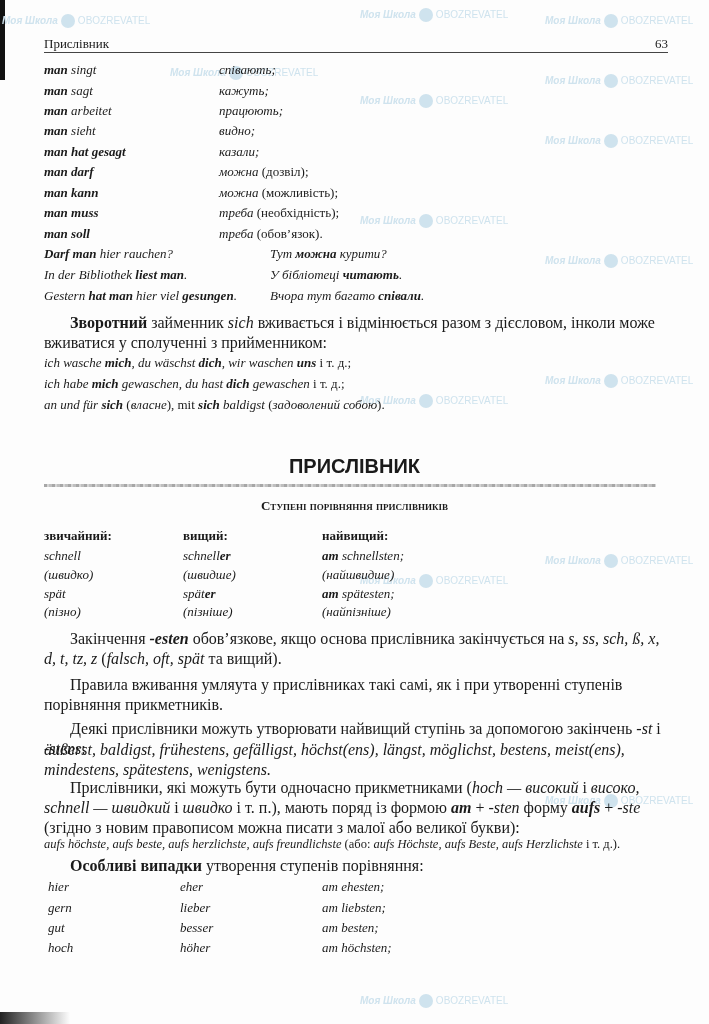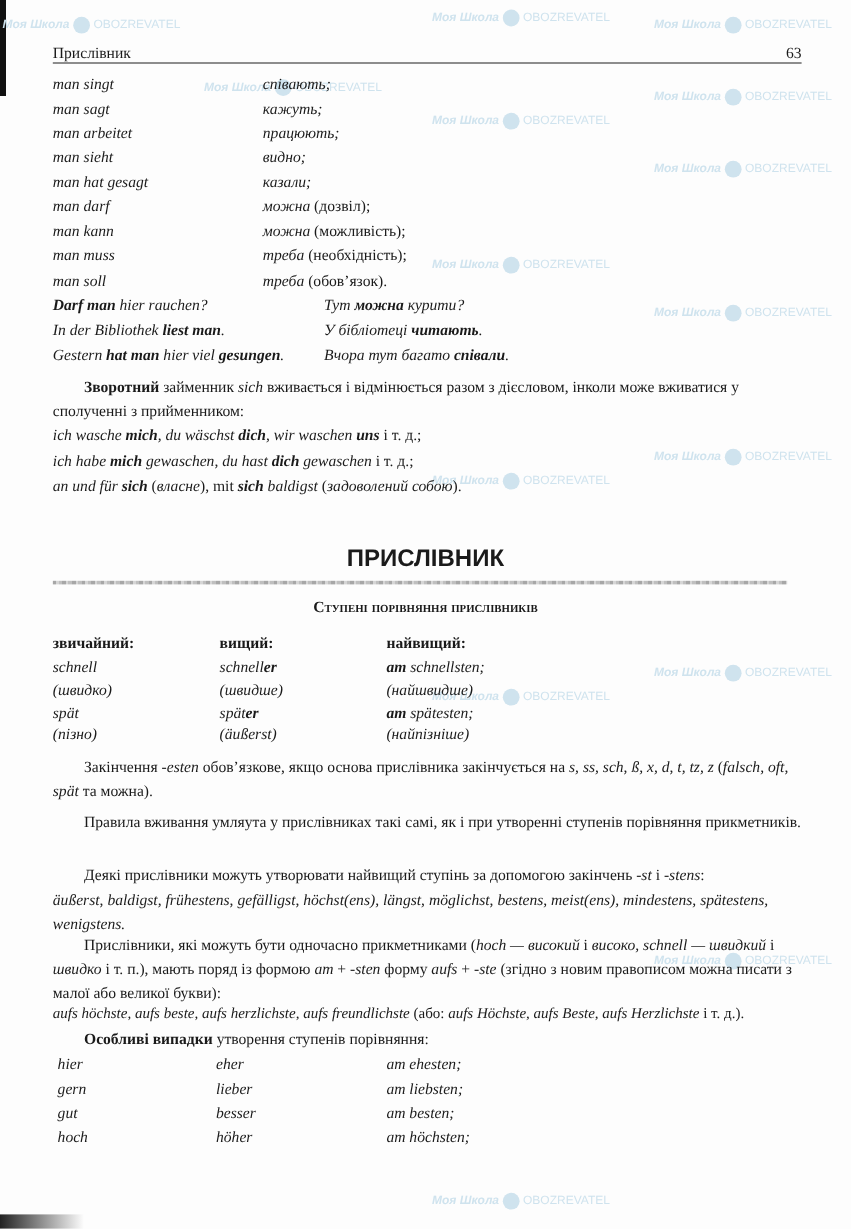--- a/index.html
+++ b/index.html
@@ -13,22 +13,22 @@
   .watermark .school { font-style: italic; font-weight: bold; }
   .watermark .logo { display: inline-block; width: 14px; height: 14px; border-radius: 50%; background: #cfe3ee; vertical-align: middle; margin: 0 3px; }
   .header { position: absolute; left: 44px; top: 36px; width: 624px; height: 16px; border-bottom: 1px solid #444; }
   .header .title { position: absolute; left: 0; top: 0; font-size: 13px; }
   .header .pageno { position: absolute; right: 0; top: 0; font-size: 13px; }
   .row { position: absolute; left: 44px; font-size: 13px; white-space: nowrap; }
   .col2 { position: absolute; left: 175px; }
   .col2b { position: absolute; left: 226px; text-align: right; }
   .i { font-style: italic; }
   .b { font-weight: bold; }
-  .bi { font-weight: normal; font-style: italic; }
-  .para { position: absolute; left: 44px; width: 624px; font-size: 13px; line-height: 20px; }
+  .bi { font-weight: bold; font-style: italic; }
+  .para { position: absolute; left: 44px; width: 624px; font-size: 16px; line-height: 20px; }
   .indent { text-indent: 26px; }
   .section-title { position: absolute; left: 0; width: 709px; top: 455px; text-align: center; font-family: "Liberation Sans", sans-serif; font-weight: bold; font-size: 20px; }
   .sep { position: absolute; left: 44px; width: 612px; top: 484px; height: 3px; background: repeating-linear-gradient(90deg,#8a8a8a 0 3px,#c8c8c8 3px 5px,#aaa 5px 8px); opacity: .75; }
   .subtitle { position: absolute; left: 0; width: 709px; top: 498px; text-align: center; font-weight: bold; font-variant: small-caps; font-size: 13px; }
   .grid3 { position: absolute; font-size: 13px; white-space: nowrap; }
 </style>
 </head>
 <body>
 
 <div class="edge"></div>
@@ -86,24 +86,24 @@
 <div class="grid3 i" style="left:183px;top:548px"><span>schnell</span><b>er</b></div>
 <div class="grid3 i" style="left:322px;top:548px"><b>am</b><span> schnellsten;</span></div>
 <div class="grid3 i" style="left:44px;top:567px">(швидко)</div>
 <div class="grid3 i" style="left:183px;top:567px">(швидше)</div>
 <div class="grid3 i" style="left:322px;top:567px">(найшвидше)</div>
 
 <div class="grid3 i" style="left:44px;top:586px">spät</div>
 <div class="grid3 i" style="left:183px;top:586px"><span>spät</span><b>er</b></div>
 <div class="grid3 i" style="left:322px;top:586px"><b>am</b><span> spätesten;</span></div>
 <div class="grid3 i" style="left:44px;top:604px">(пізно)</div>
-<div class="grid3 i" style="left:183px;top:604px">(äußerst)</div>
+<div class="grid3 i" style="left:183px;top:604px">(пізніше)</div>
 <div class="grid3 i" style="left:322px;top:604px">(найпізніше)</div>
 
-<div class="para indent" style="top:629px"><span>Закінчення </span><span class="bi">-esten</span><span> обов’язкове, якщо основа прислівника закінчується на </span><span class="i">s, ss, sch, ß, x, d, t, tz, z</span><span> (</span><span class="i">falsch, oft, spät</span><span> та можна).</span></div>
+<div class="para indent" style="top:629px"><span>Закінчення </span><span class="bi">-esten</span><span> обов’язкове, якщо основа прислівника закінчується на </span><span class="i">s, ss, sch, ß, x, d, t, tz, z</span><span> (</span><span class="i">falsch, oft, spät</span><span> та вищий).</span></div>
 
 <div class="para indent" style="top:675px">Правила вживання умляута у прислівниках такі самі, як і при утворенні ступенів порівняння прикметників.</div>
 
 <div class="para indent" style="top:719px"><span>Деякі прислівники можуть утворювати найвищий ступінь за допомогою закінчень </span><span class="i">-st</span><span> і </span><span class="i">-stens</span><span>:</span></div>
 <div class="para i" style="top:740px">äußerst, baldigst, frühestens, gefälligst, höchst(ens), längst, möglichst, bestens, meist(ens), mindestens, spätestens, wenigstens.</div>
 
 <div class="para indent" style="top:778px"><span>Прислівники, які можуть бути одночасно прикметниками (</span><span class="i">hoch — високий</span><span> і </span><span class="i">високо, schnell — швидкий</span><span> і </span><span class="i">швидко</span><span> і т. п.), мають поряд із формою </span><span class="bi">am</span><span> + </span><span class="i">-sten</span><span> форму </span><span class="bi">aufs</span><span> + </span><span class="i">-ste</span><span> (згідно з новим правописом можна писати з малої або великої букви):</span></div>
 
 <div class="para" style="top:834px;font-size:12.5px"><span class="i">aufs höchste, aufs beste, aufs herzlichste, aufs freundlichste</span><span> (або: </span><span class="i">aufs Höchste, aufs Beste, aufs Herzlichste</span><span> і т. д.).</span></div>
 

